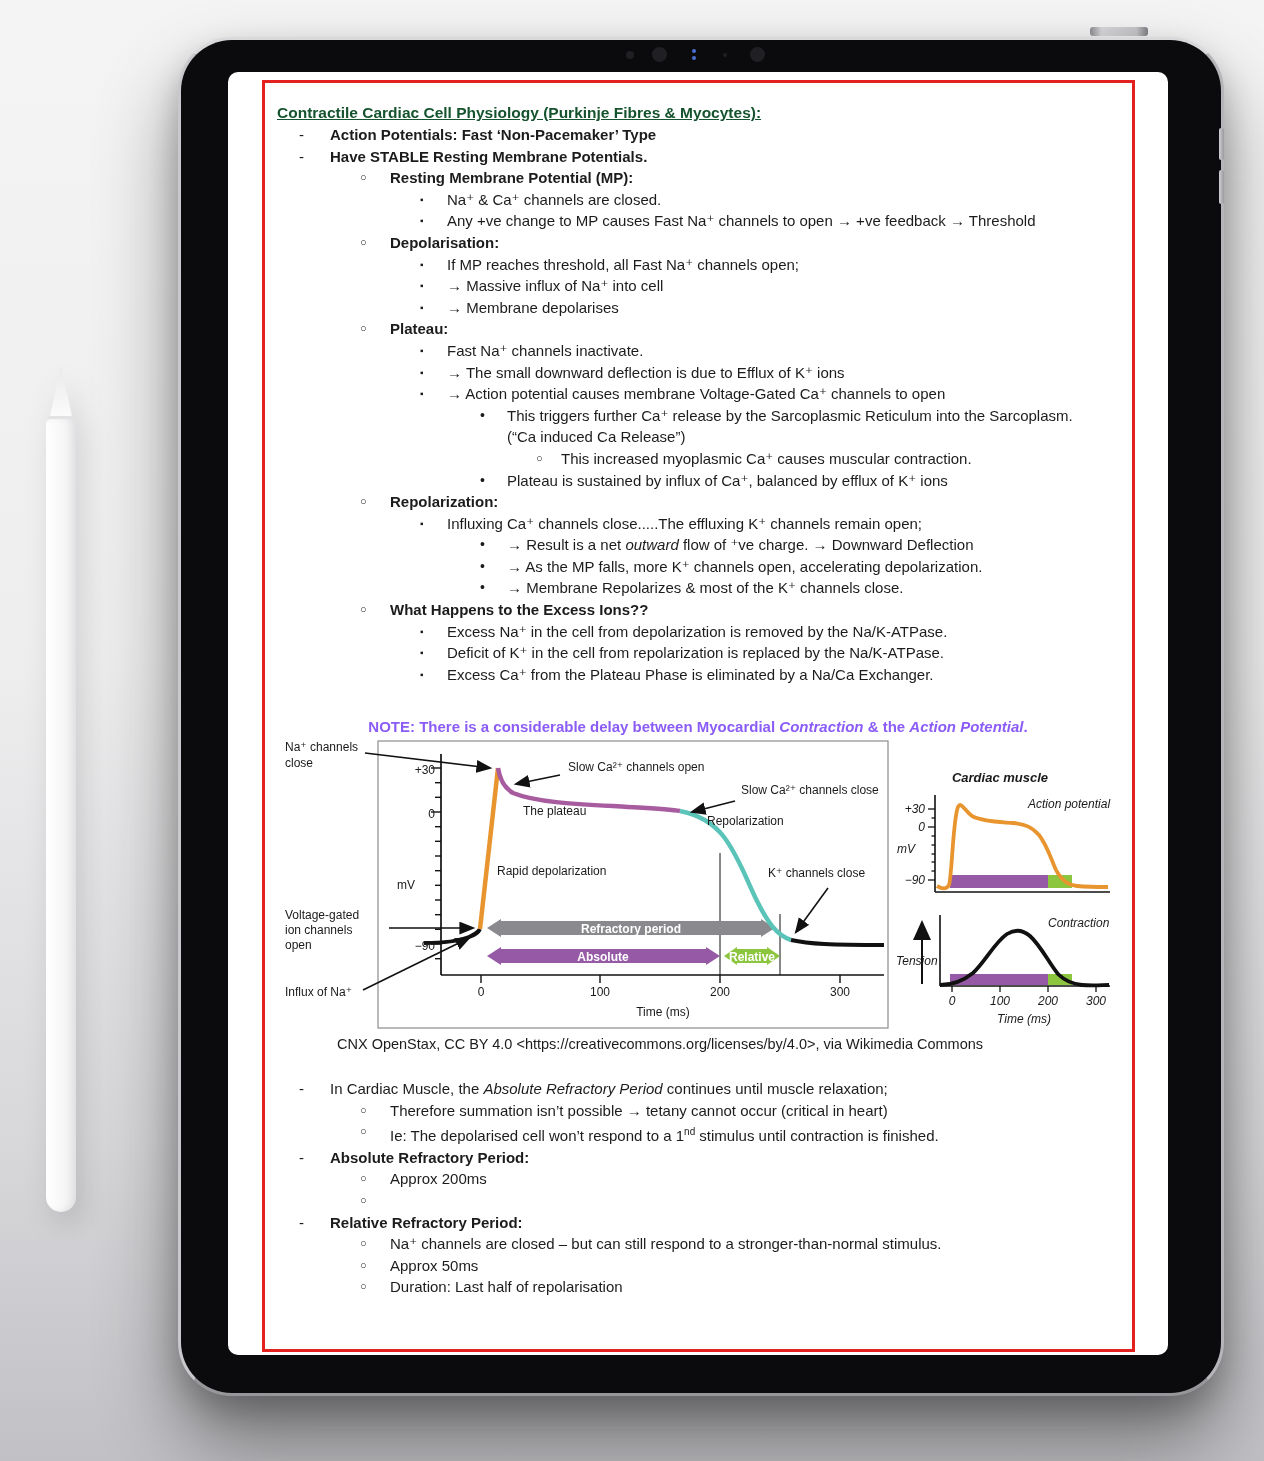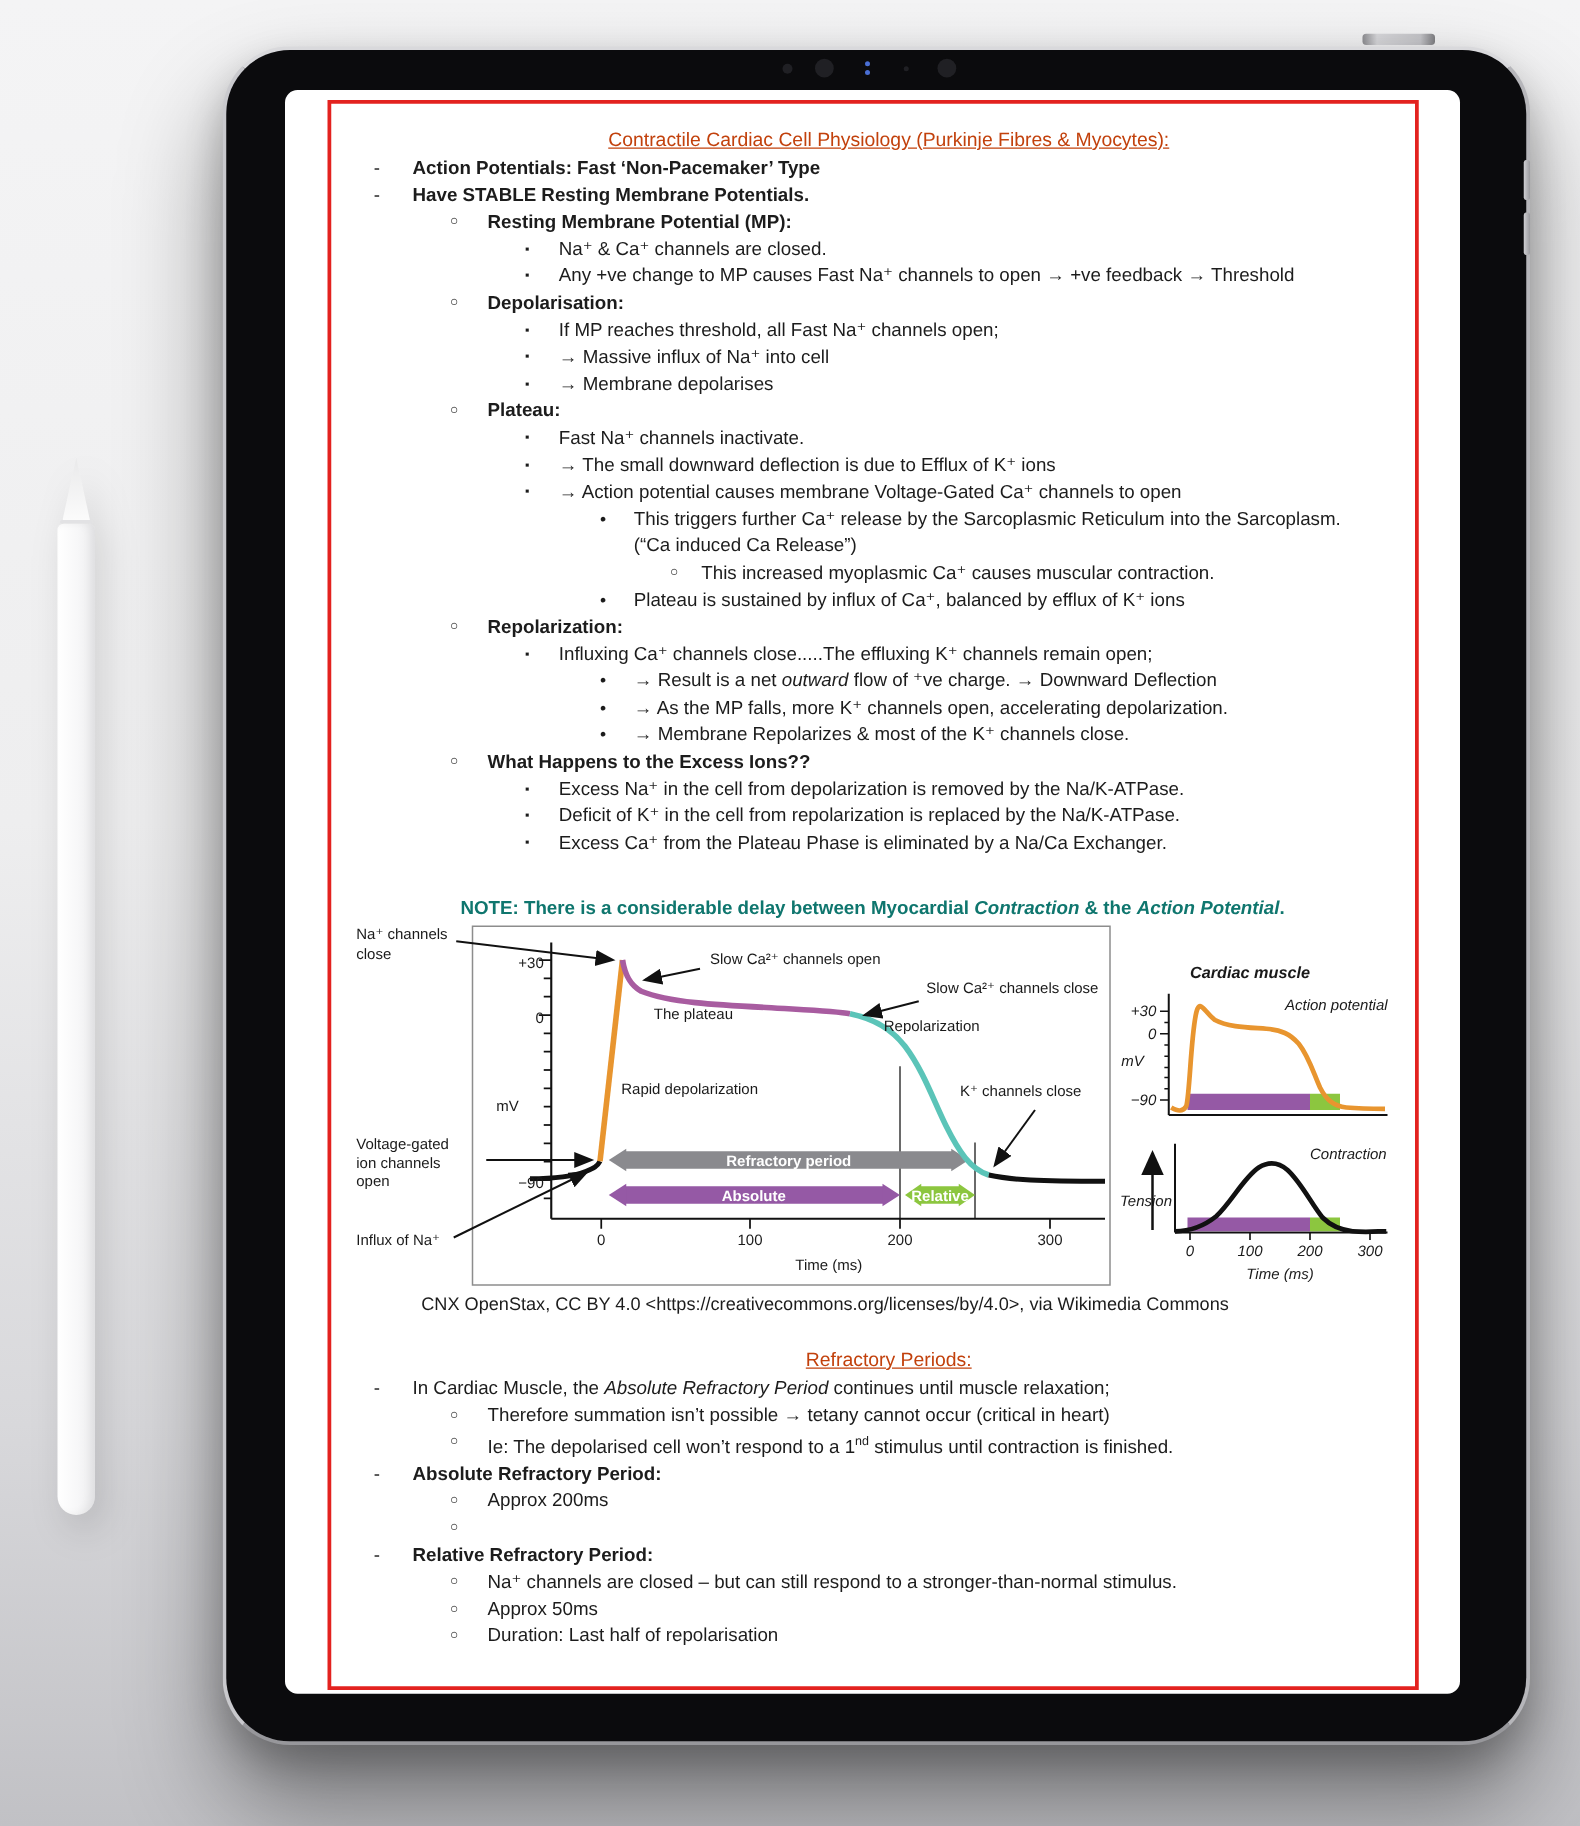--- a/index.html
+++ b/index.html
@@ -22,34 +22,34 @@
     border-radius:54px;border:3px solid;border-color:#d9d9dc #b6b6ba #97979b #c9c9cd;
     box-shadow:0 46px 80px rgba(0,0,0,0.42),0 14px 30px rgba(0,0,0,0.20);}
   .btn-side{position:absolute;width:5px;border-radius:2px;background:linear-gradient(90deg,#cfcfd3,#9b9b9f);}
   .cam-dot{position:absolute;border-radius:50%;background:#202024;}
   .cam-blue{position:absolute;border-radius:50%;background:#4a6fd4;}
   
   .screen{position:absolute;left:47px;top:32px;width:940px;height:1283px;background:#ffffff;
     border-radius:10px;overflow:hidden;}
   .redframe{position:absolute;left:34px;top:8px;width:867px;height:1266px;border:3px solid #e3221f;}
   
-  .doc-title{font-size:15.5px;font-weight:normal;color:#c2410c;text-decoration:underline;line-height:22px;text-align:center;}
+  .doc-title{font-size:15.5px;font-weight:bold;color:#14532d;text-decoration:underline;line-height:22px;}
   .notes-block{position:absolute;left:49px;top:30px;width:868px;color:#1c1c1c;}
   .nrow{display:flex;line-height:21.6px;font-size:15px;}
   .bullet{flex:none;color:#1c1c1c;}
   .l1 .bullet{margin-left:22px;width:31px;}
   .l2 .bullet{margin-left:83px;width:30px;font-size:11px;}
   .l3 .bullet{margin-left:143px;width:27px;font-size:10px;}
   .l4 .bullet{margin-left:203px;width:27px;font-size:14px;}
   .l5 .bullet{margin-left:259px;width:25px;font-size:11px;}
   .ntext{flex:1;}
   .bold{font-weight:bold;}
   .it{font-style:italic;text-align:right;}
   .noteline{position:absolute;top:646px;left:0;width:100%;text-align:center;
-    color:#0f766e;font-weight:bold;font-size:15px;}
+    color:#8b5cf6;font-weight:bold;font-size:15px;}
   .attrline{position:absolute;top:964px;left:109px;font-size:14.5px;color:#1c1c1c;}
   .ref-block{position:absolute;left:49px;top:1006px;width:868px;color:#1c1c1c;}
   
   .fig-main{position:absolute;left:55px;top:666px;}
   .fig-side{position:absolute;left:665px;top:688px;font-style:italic;}
   svg text{font-family:"Liberation Sans","DejaVu Sans",sans-serif;fill:#1a1a1a;}
   .figlab{font-size:12px;}
   .figlab-b{font-size:13px;font-weight:bold;}
   .arrlab{font-size:12px;font-weight:bold;fill:#ffffff;}
   sup{font-size:10px;}
@@ -333,21 +333,20 @@
           <text class="figlab" x="107" y="245" text-anchor="middle">100</text>
           <text class="figlab" x="155" y="245" text-anchor="middle">200</text>
           <text class="figlab" x="203" y="245" text-anchor="middle">300</text>
           <text class="figlab" x="131" y="263" text-anchor="middle">Time (ms)</text>
         </svg>
       </div>
 
       <div class="attrline">CNX OpenStax, CC BY 4.0 &lt;https://creativecommons.org/licenses/by/4.0&gt;, via Wikimedia Commons</div>
 
       <div class="ref-block">
-        <div class="doc-title">Refractory Periods:</div>
         <div id="ref-list">
             <div class="nrow l1">
               <span class="bullet">-</span>
               <span class="ntext"><span>In Cardiac Muscle, the </span><span class="it">Absolute Refractory Period</span><span> continues until muscle relaxation;</span></span>
             </div>
             <div class="nrow l2">
               <span class="bullet">○</span>
               <span class="ntext"><span>Therefore summation isn’t possible → tetany cannot occur (critical in heart)</span></span>
             </div>
             <div class="nrow l2">

